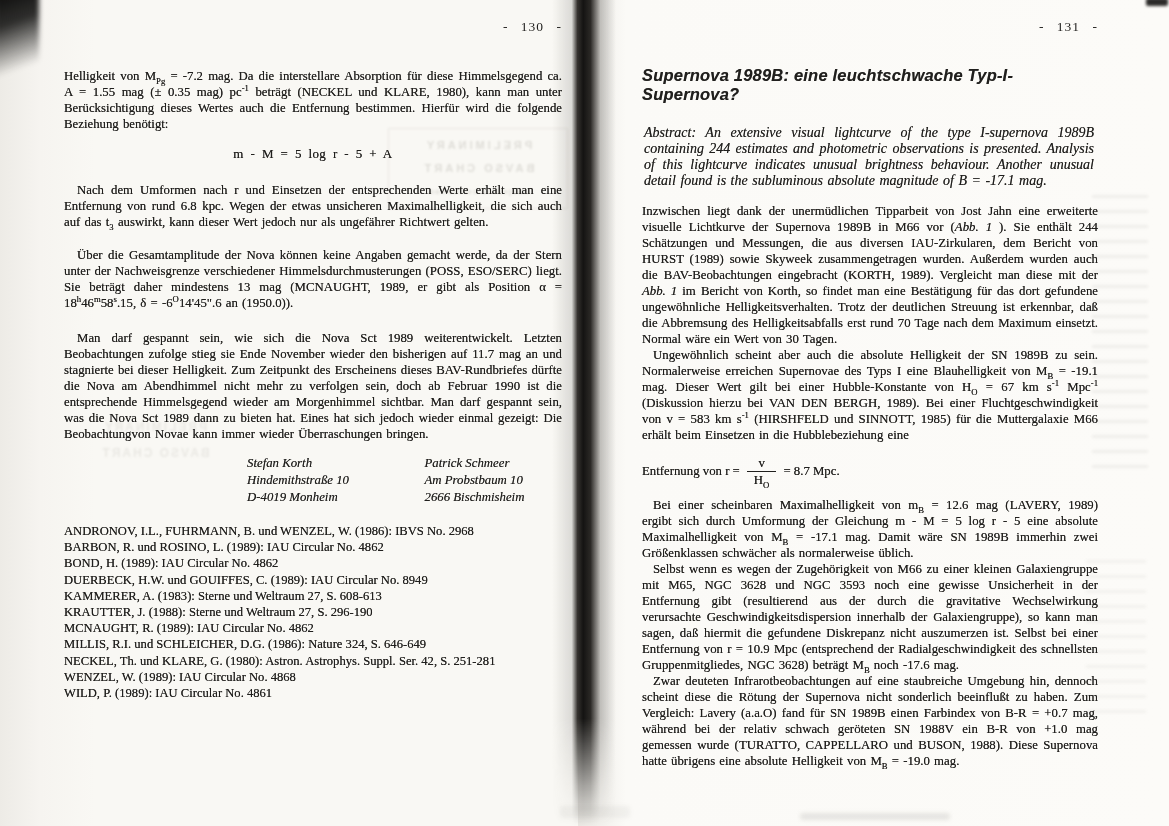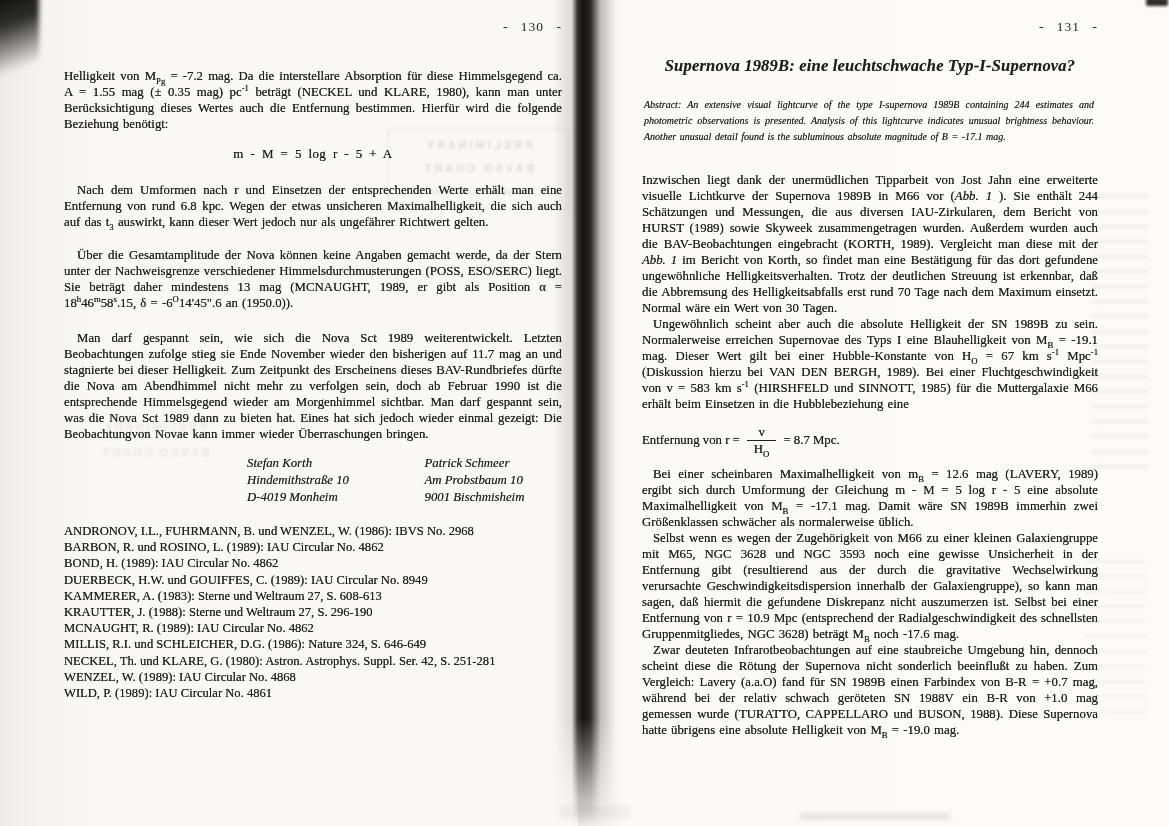--- a/index.html
+++ b/index.html
@@ -48,26 +48,26 @@
   .signatures{display:flex;margin-top:13px;font-style:italic;font-size:12.8px;line-height:17px;
     text-shadow:0 0 .3px rgba(32,31,29,.7);}
   .sig{width:138px;}
   .sig-1{margin-left:183px;}
   .sig-2{margin-left:40px;}
   .lit-heading{margin-top:29px;text-align:center;font-weight:bold;font-size:13px;letter-spacing:.3px;}
   .refs{margin-top:17px;font-size:12.6px;line-height:16.2px;}
   .ref{text-shadow:0 0 .35px rgba(32,31,29,.8);}
 
   
-  .title{margin:21px 0 0;text-align:center;font-family:Liberation Serif, serif;
+  .title{margin:31px 0 0;font-family:Liberation Sans, sans-serif;
     font-style:italic;font-weight:600;font-size:16.5px;letter-spacing:.2px;
     text-shadow:0 0 .3px rgba(32,31,29,.6);}
-  .abstract{margin:21px 4px 0 2px;font-style:italic;font-size:10px;line-height:16px;
+  .abstract{margin:21px 4px 0 2px;font-style:italic;font-size:14px;line-height:16px;
     text-align:justify;word-spacing:1px;text-shadow:0 0 .3px rgba(32,31,29,.7);}
-  .rp1{margin-top:27px;}
+  .rp1{margin-top:14px;}
   .formula-line{display:flex;align-items:center;gap:7px;margin:13px 0 10px;font-size:12.8px;
     text-shadow:0 0 .35px rgba(32,31,29,.8);}
   .frac{display:inline-flex;flex-direction:column;align-items:center;line-height:1.15;}
   .frac .num{padding:0 10px;}
   .frac .den{border-top:1.2px solid #201f1d;padding:1px 7px 0;}
 
   sub,sup{font-size:68%;line-height:0;}
 
   
   .ghost{position:absolute;color:#aaa79f;font-family:"Liberation Sans","DejaVu Sans",sans-serif;
@@ -119,21 +119,21 @@
 
     <div class="signatures">
       <div class="sig sig-1">
         <div>Stefan Korth</div>
         <div>Hindemithstraße 10</div>
         <div>D-4019 Monheim</div>
       </div>
       <div class="sig sig-2">
         <div>Patrick Schmeer</div>
         <div>Am Probstbaum 10</div>
-        <div>9001 Bischmisheim</div>
+        <div>2666 Bischmisheim</div>
       </div>
     </div>
 
 
     <div class="refs">
       <div class="ref">ANDRONOV, I.L., FUHRMANN, B. und WENZEL, W. (1986): IBVS No. 2968</div>
       <div class="ref">BARBON, R. und ROSINO, L. (1989): IAU Circular No. 4862</div>
       <div class="ref">BOND, H. (1989): IAU Circular No. 4862</div>
       <div class="ref">DUERBECK, H.W. und GOUIFFES, C. (1989): IAU Circular No. 8949</div>
       <div class="ref">KAMMERER, A. (1983): Sterne und Weltraum 27, S. 608-613</div>

